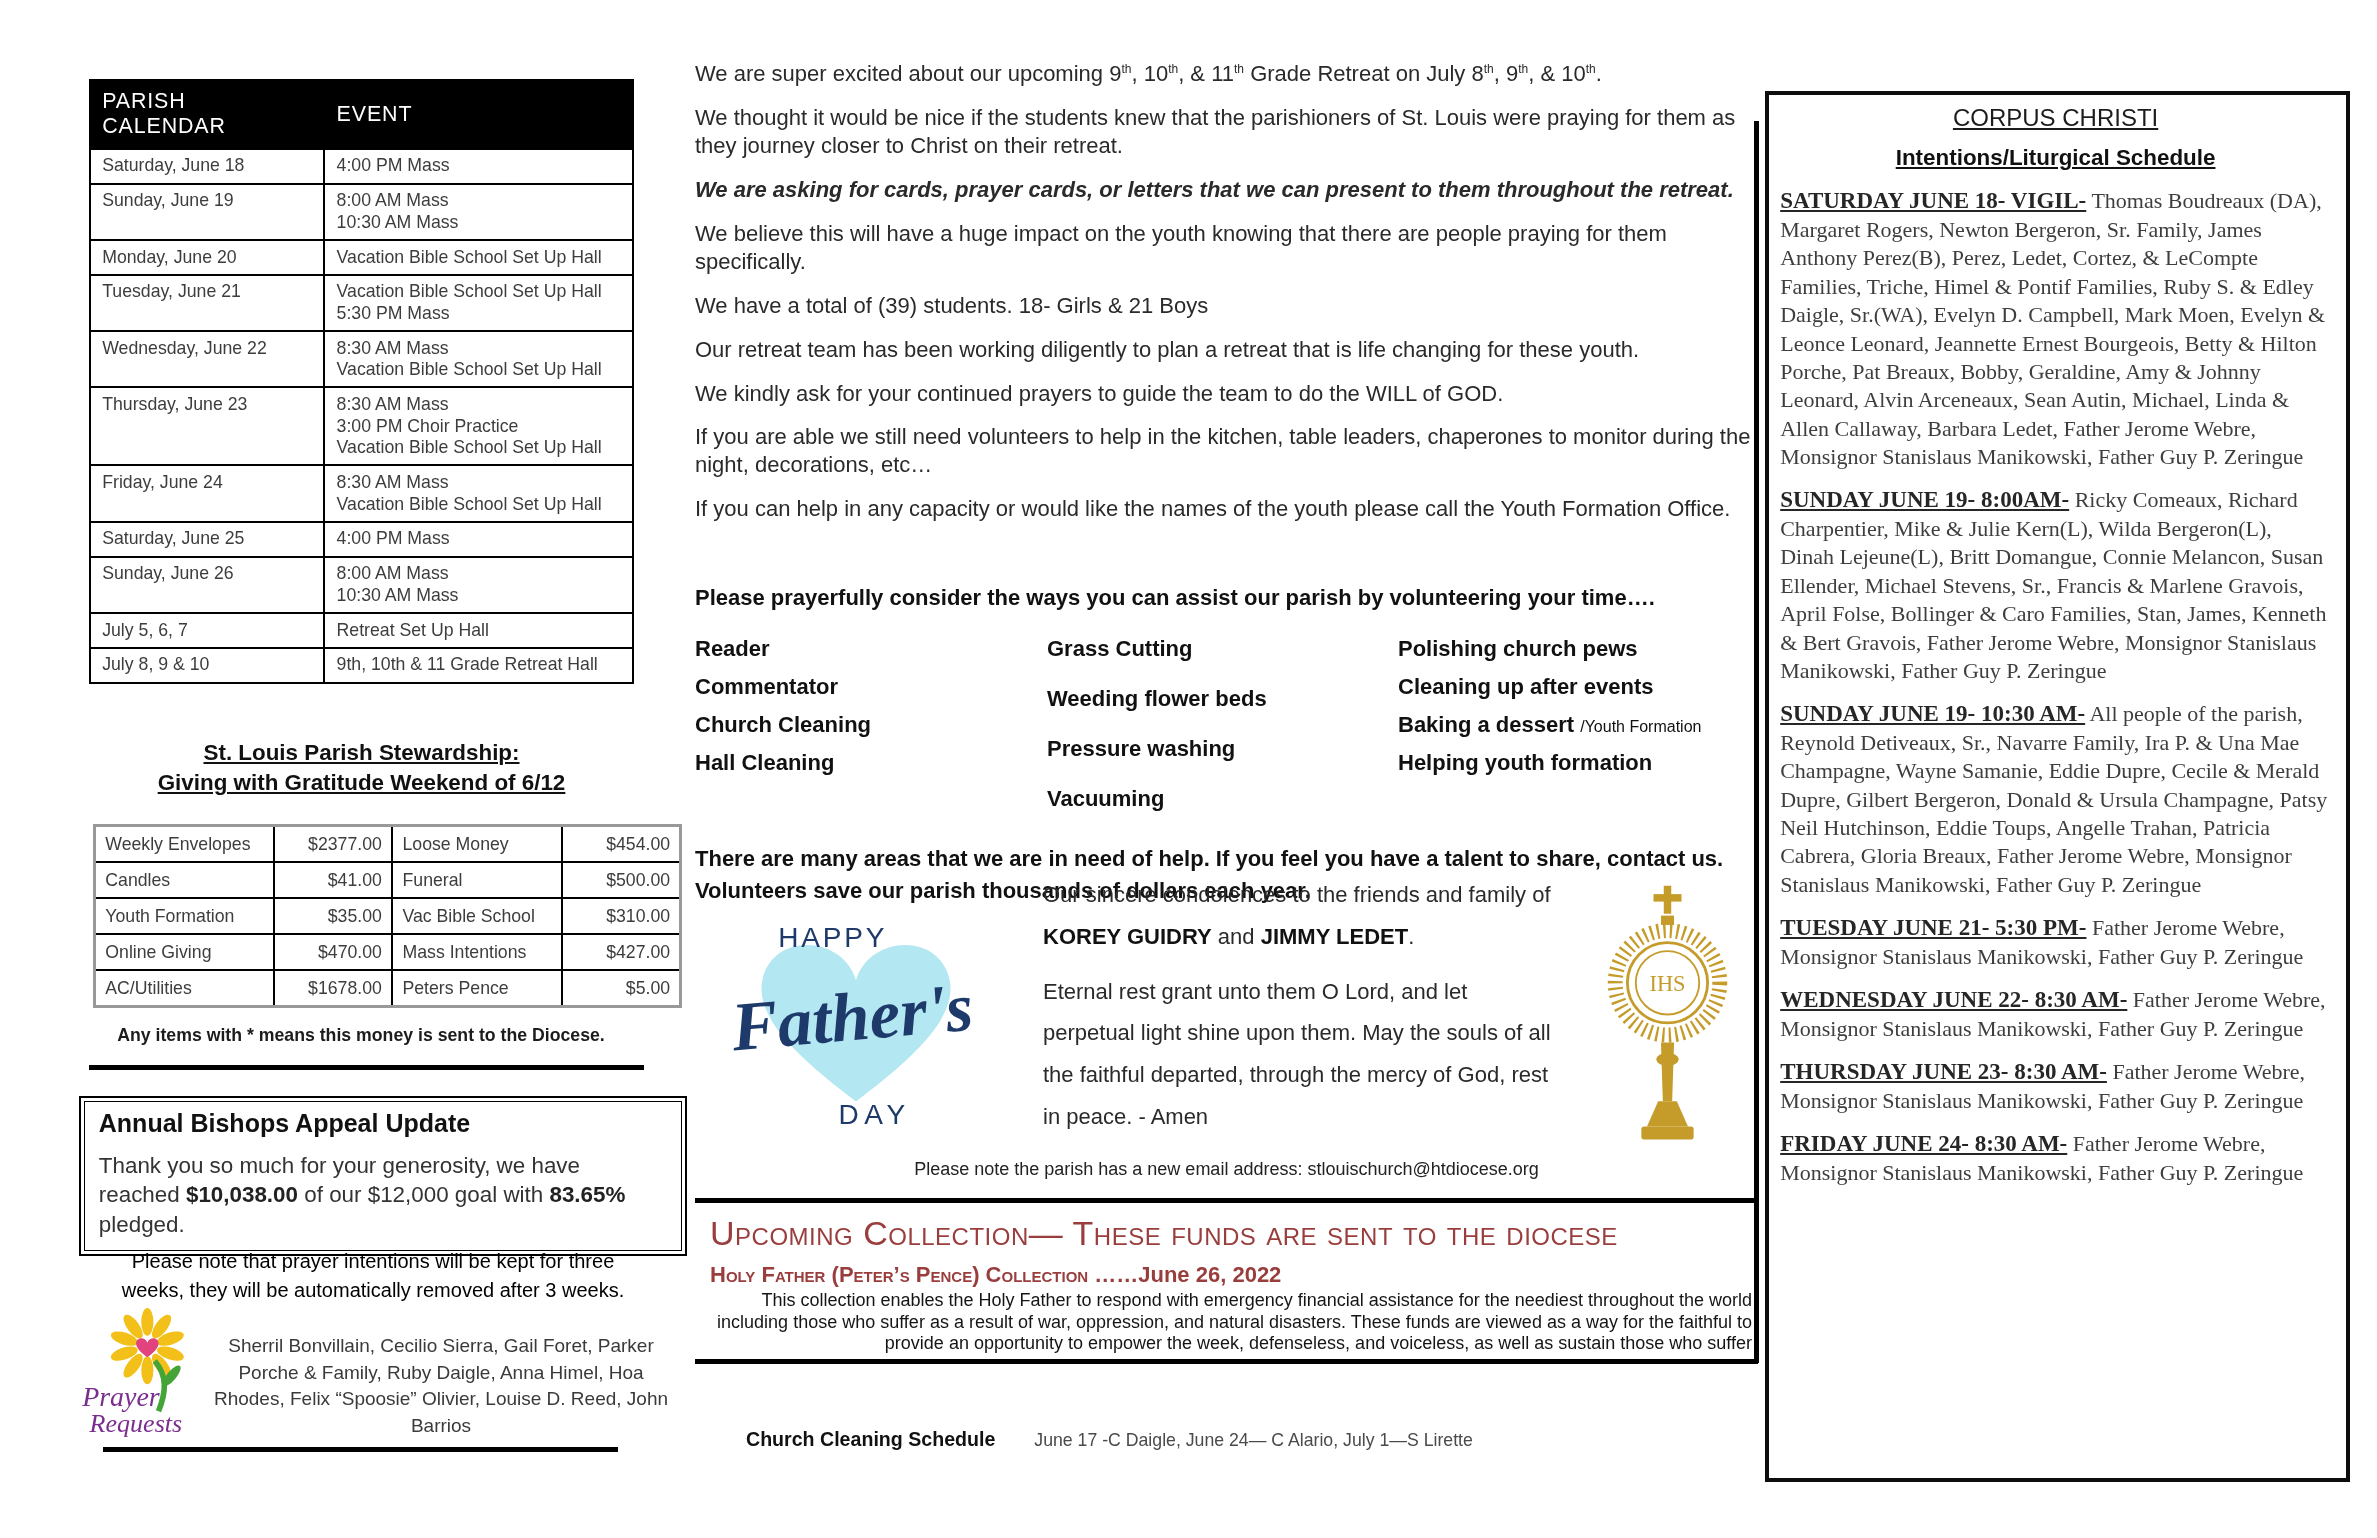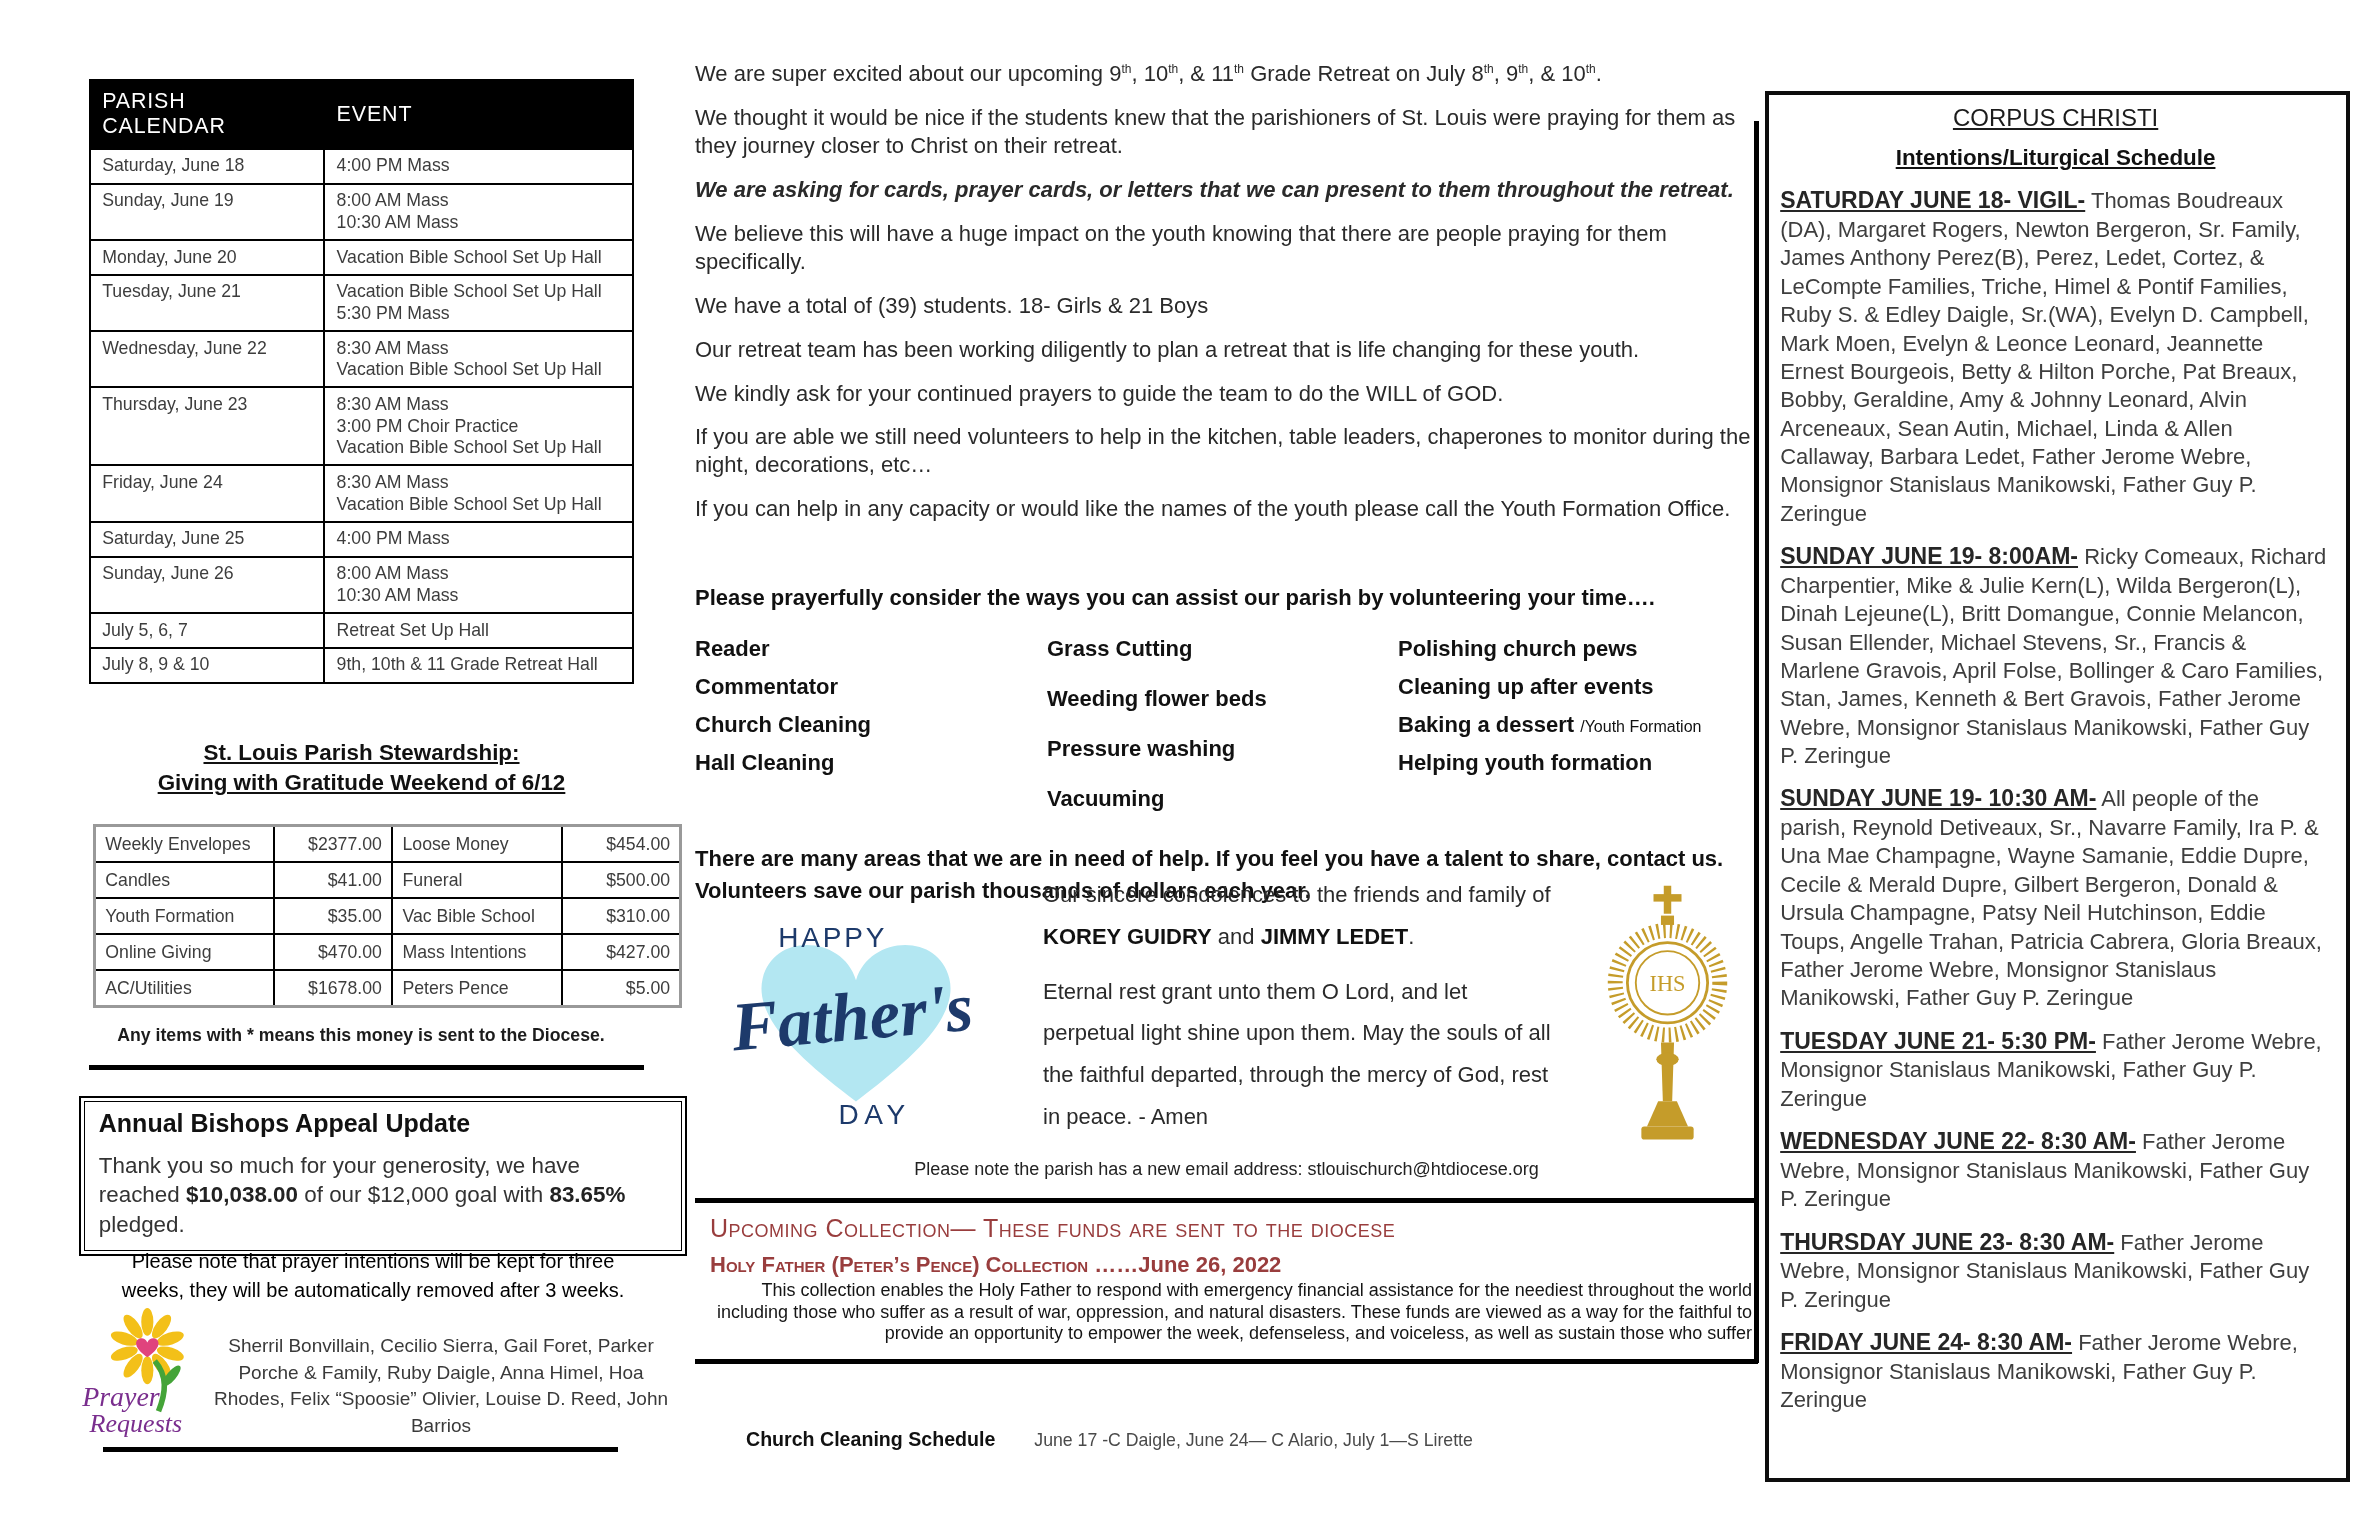--- a/index.html
+++ b/index.html
@@ -66,37 +66,37 @@
   .fathers-svg{flex:0 0 280px;margin-top:26px;}
   .cond-text{width:508px;margin-left:47px;font-size:22px;color:#2a2a2a;line-height:1.9;}
   .cond-text p{margin:0 0 13px 0;}
   .cond-text b{color:#111;}
   .monstrance-svg{flex:0 0 131px;margin-left:51px;margin-top:7.5px;}
 
   .email-note{position:absolute;left:695px;top:1159px;width:1063px;text-align:center;
               font-size:18px;color:#222;}
 
   .collection{position:absolute;left:710px;top:1214px;width:1042px;}
-  .coll-head{font-variant:small-caps;font-size:25px;letter-spacing:0.5px;margin:0 0 9.3px 0;font-weight:normal;}
+  .coll-head{font-variant:small-caps;font-size:34px;letter-spacing:0.5px;margin:0 0 9.3px 0;font-weight:normal;}
   .coll-title{font-variant:small-caps;font-weight:bold;font-size:22px;margin:0;}
   .coll-date{font-variant:normal;}
   .coll-body{font-size:18px;line-height:1.2;color:#151515;margin:1.9px 0 0 0;text-align:right;}
 
   .vline{position:absolute;background:#000;width:4.7px;}
 
   .cleaning{position:absolute;left:746px;top:1428px;display:flex;align-items:baseline;}
   .clean-label{font-weight:bold;font-size:19.6px;color:#111;}
   .clean-text{font-size:17.7px;color:#4a4a4a;margin-left:39px;}
 
   
   .corpus-box{position:absolute;left:1765px;top:91px;width:585px;height:1391px;
               border:4.7px solid #0d0d0d;box-sizing:border-box;padding:7.5px 15px 7.5px 11.2px;}
   .corpus-title{text-align:center;font-size:24px;color:#1c1c1c;text-decoration:underline;margin:1.9px 0 13px 0;font-weight:normal;}
   .corpus-sub{text-align:center;font-size:22.4px;font-weight:bold;color:#111;text-decoration:underline;margin:0 0 15px 0;}
-  .corpus-box p.entry{margin:0 0 14px 0;font-size:22px;line-height:1.29;color:#3e3e3e;}
+  .corpus-box p.entry{margin:0 0 14px 0;font-size:22px;line-height:1.29;color:#3e3e3e;font-family:Liberation Serif, serif;}
   .entry-head{font-weight:bold;font-size:23px;color:#262626;text-decoration:underline;}
 </style>
 </head>
 <body>
 
 <div class="page">
 
   <table class="cal-table">
     <tbody>
         <tr>

